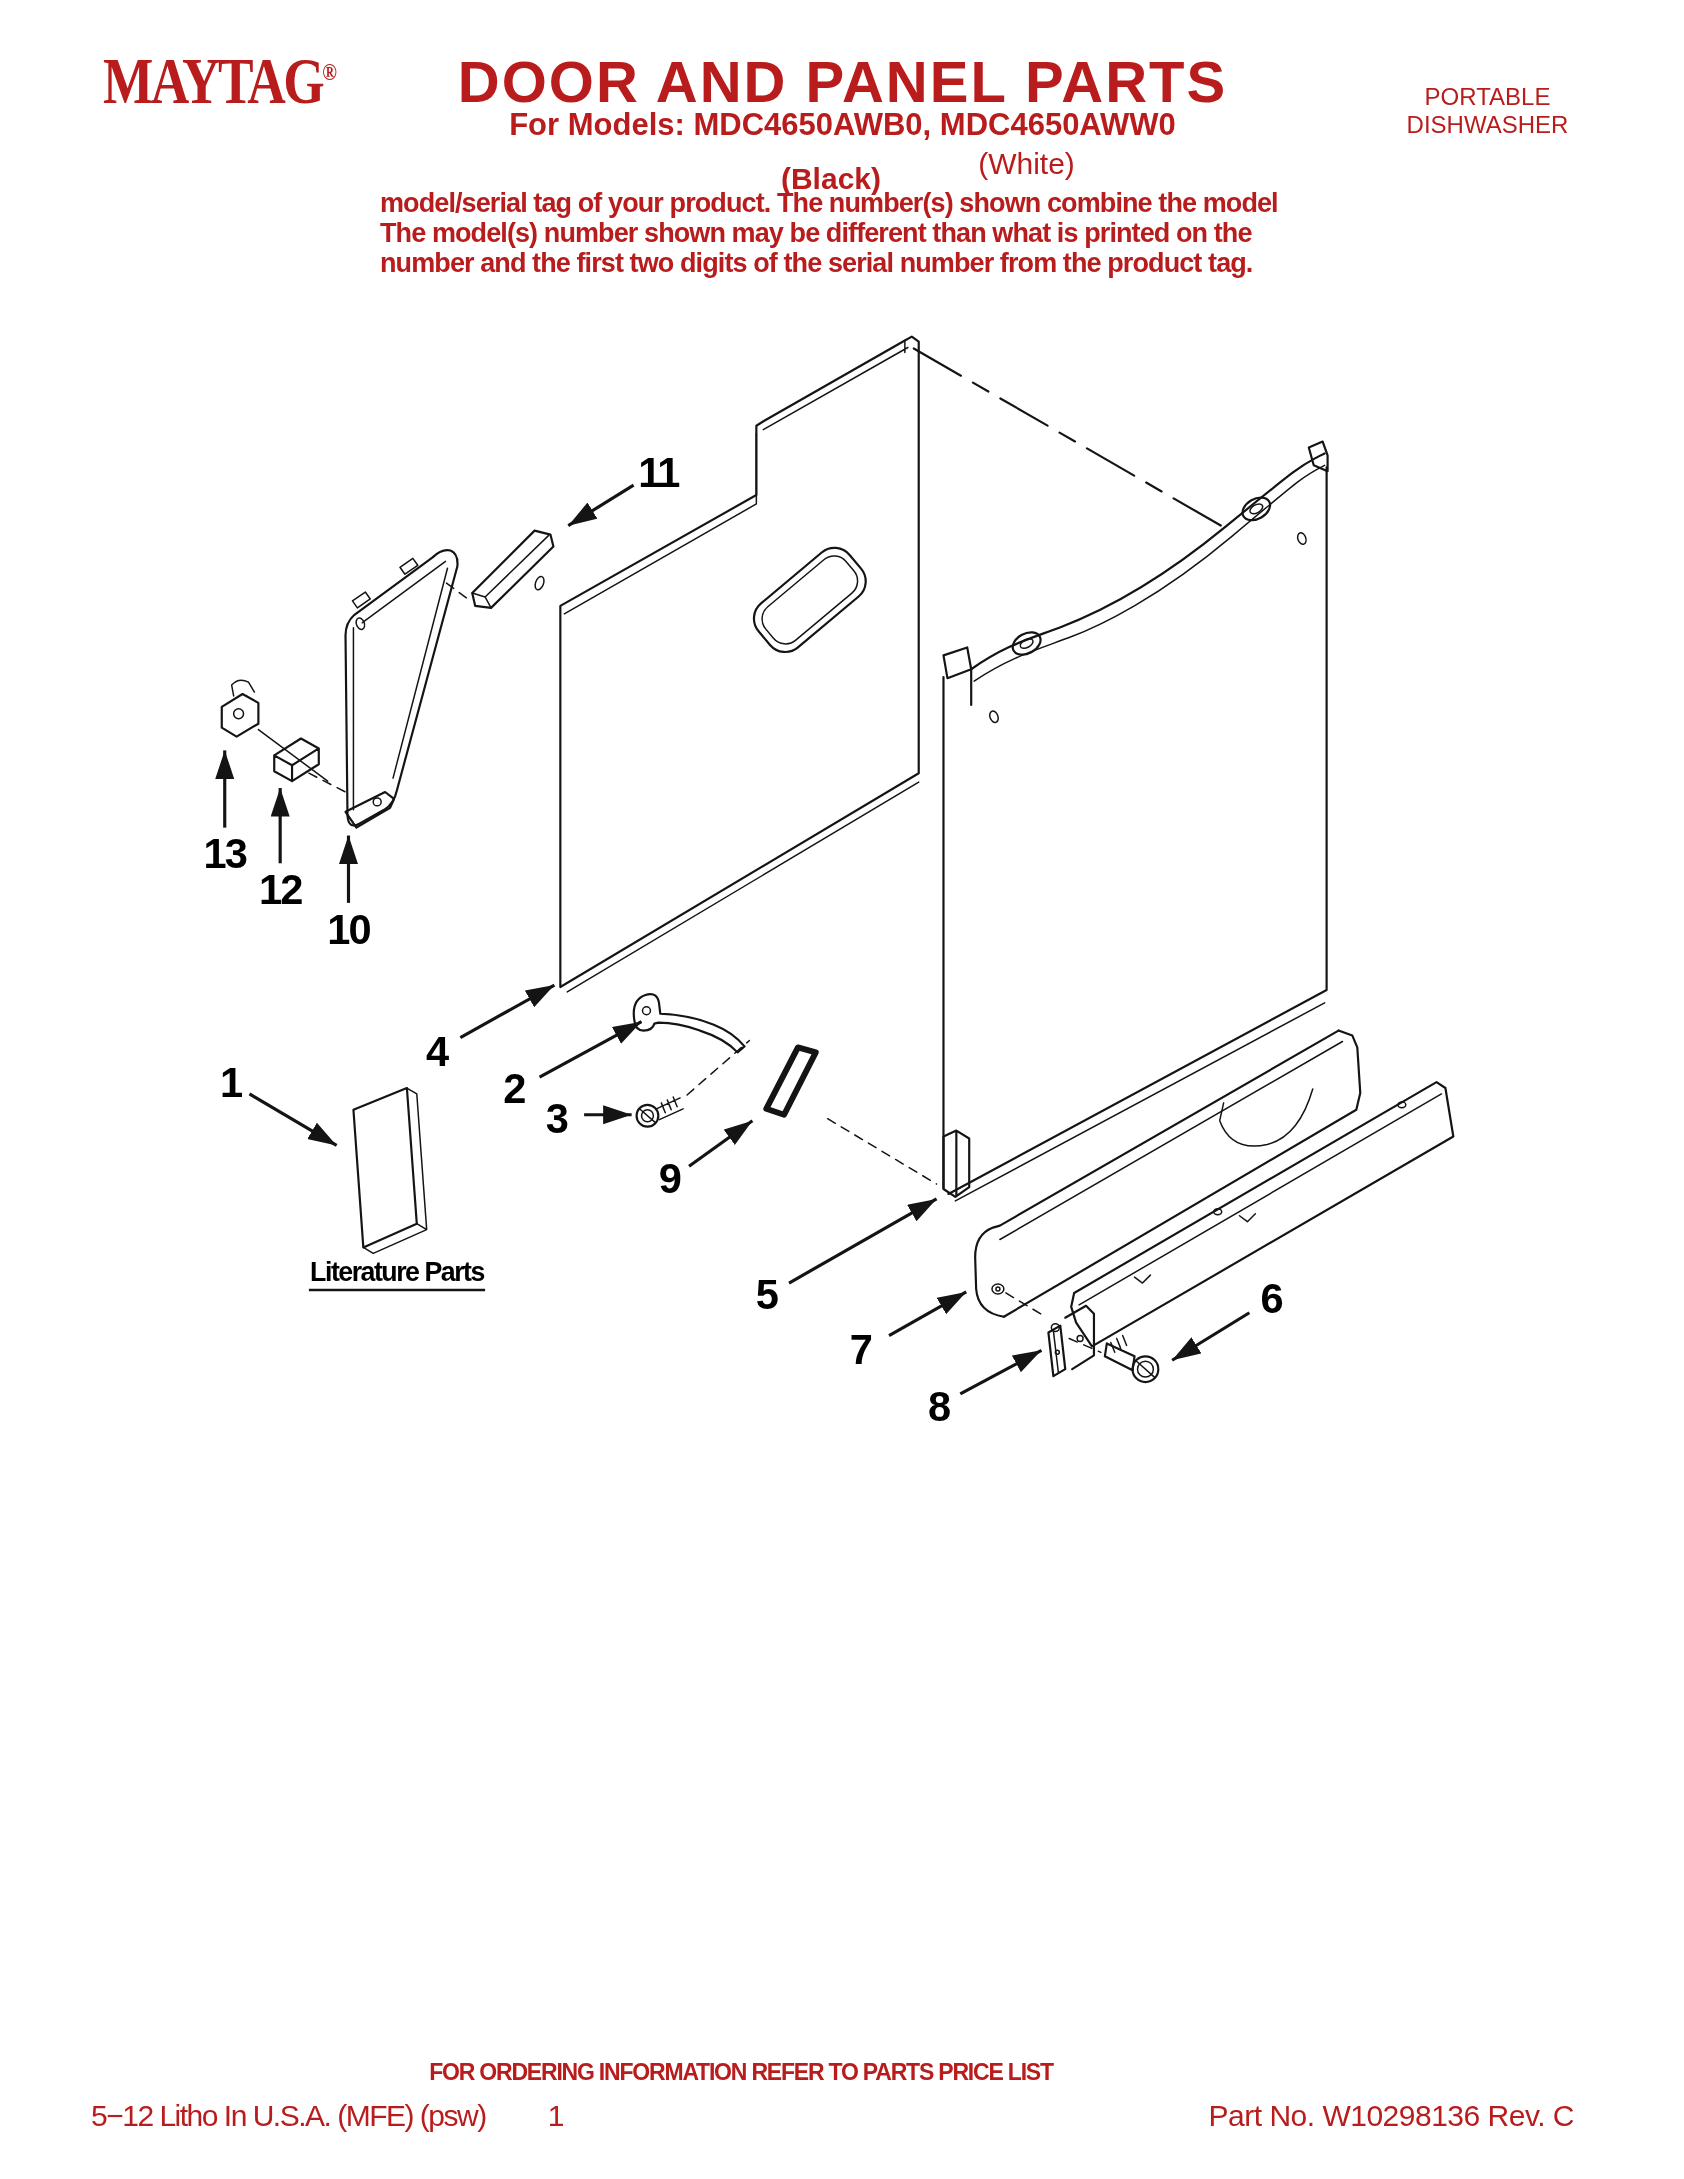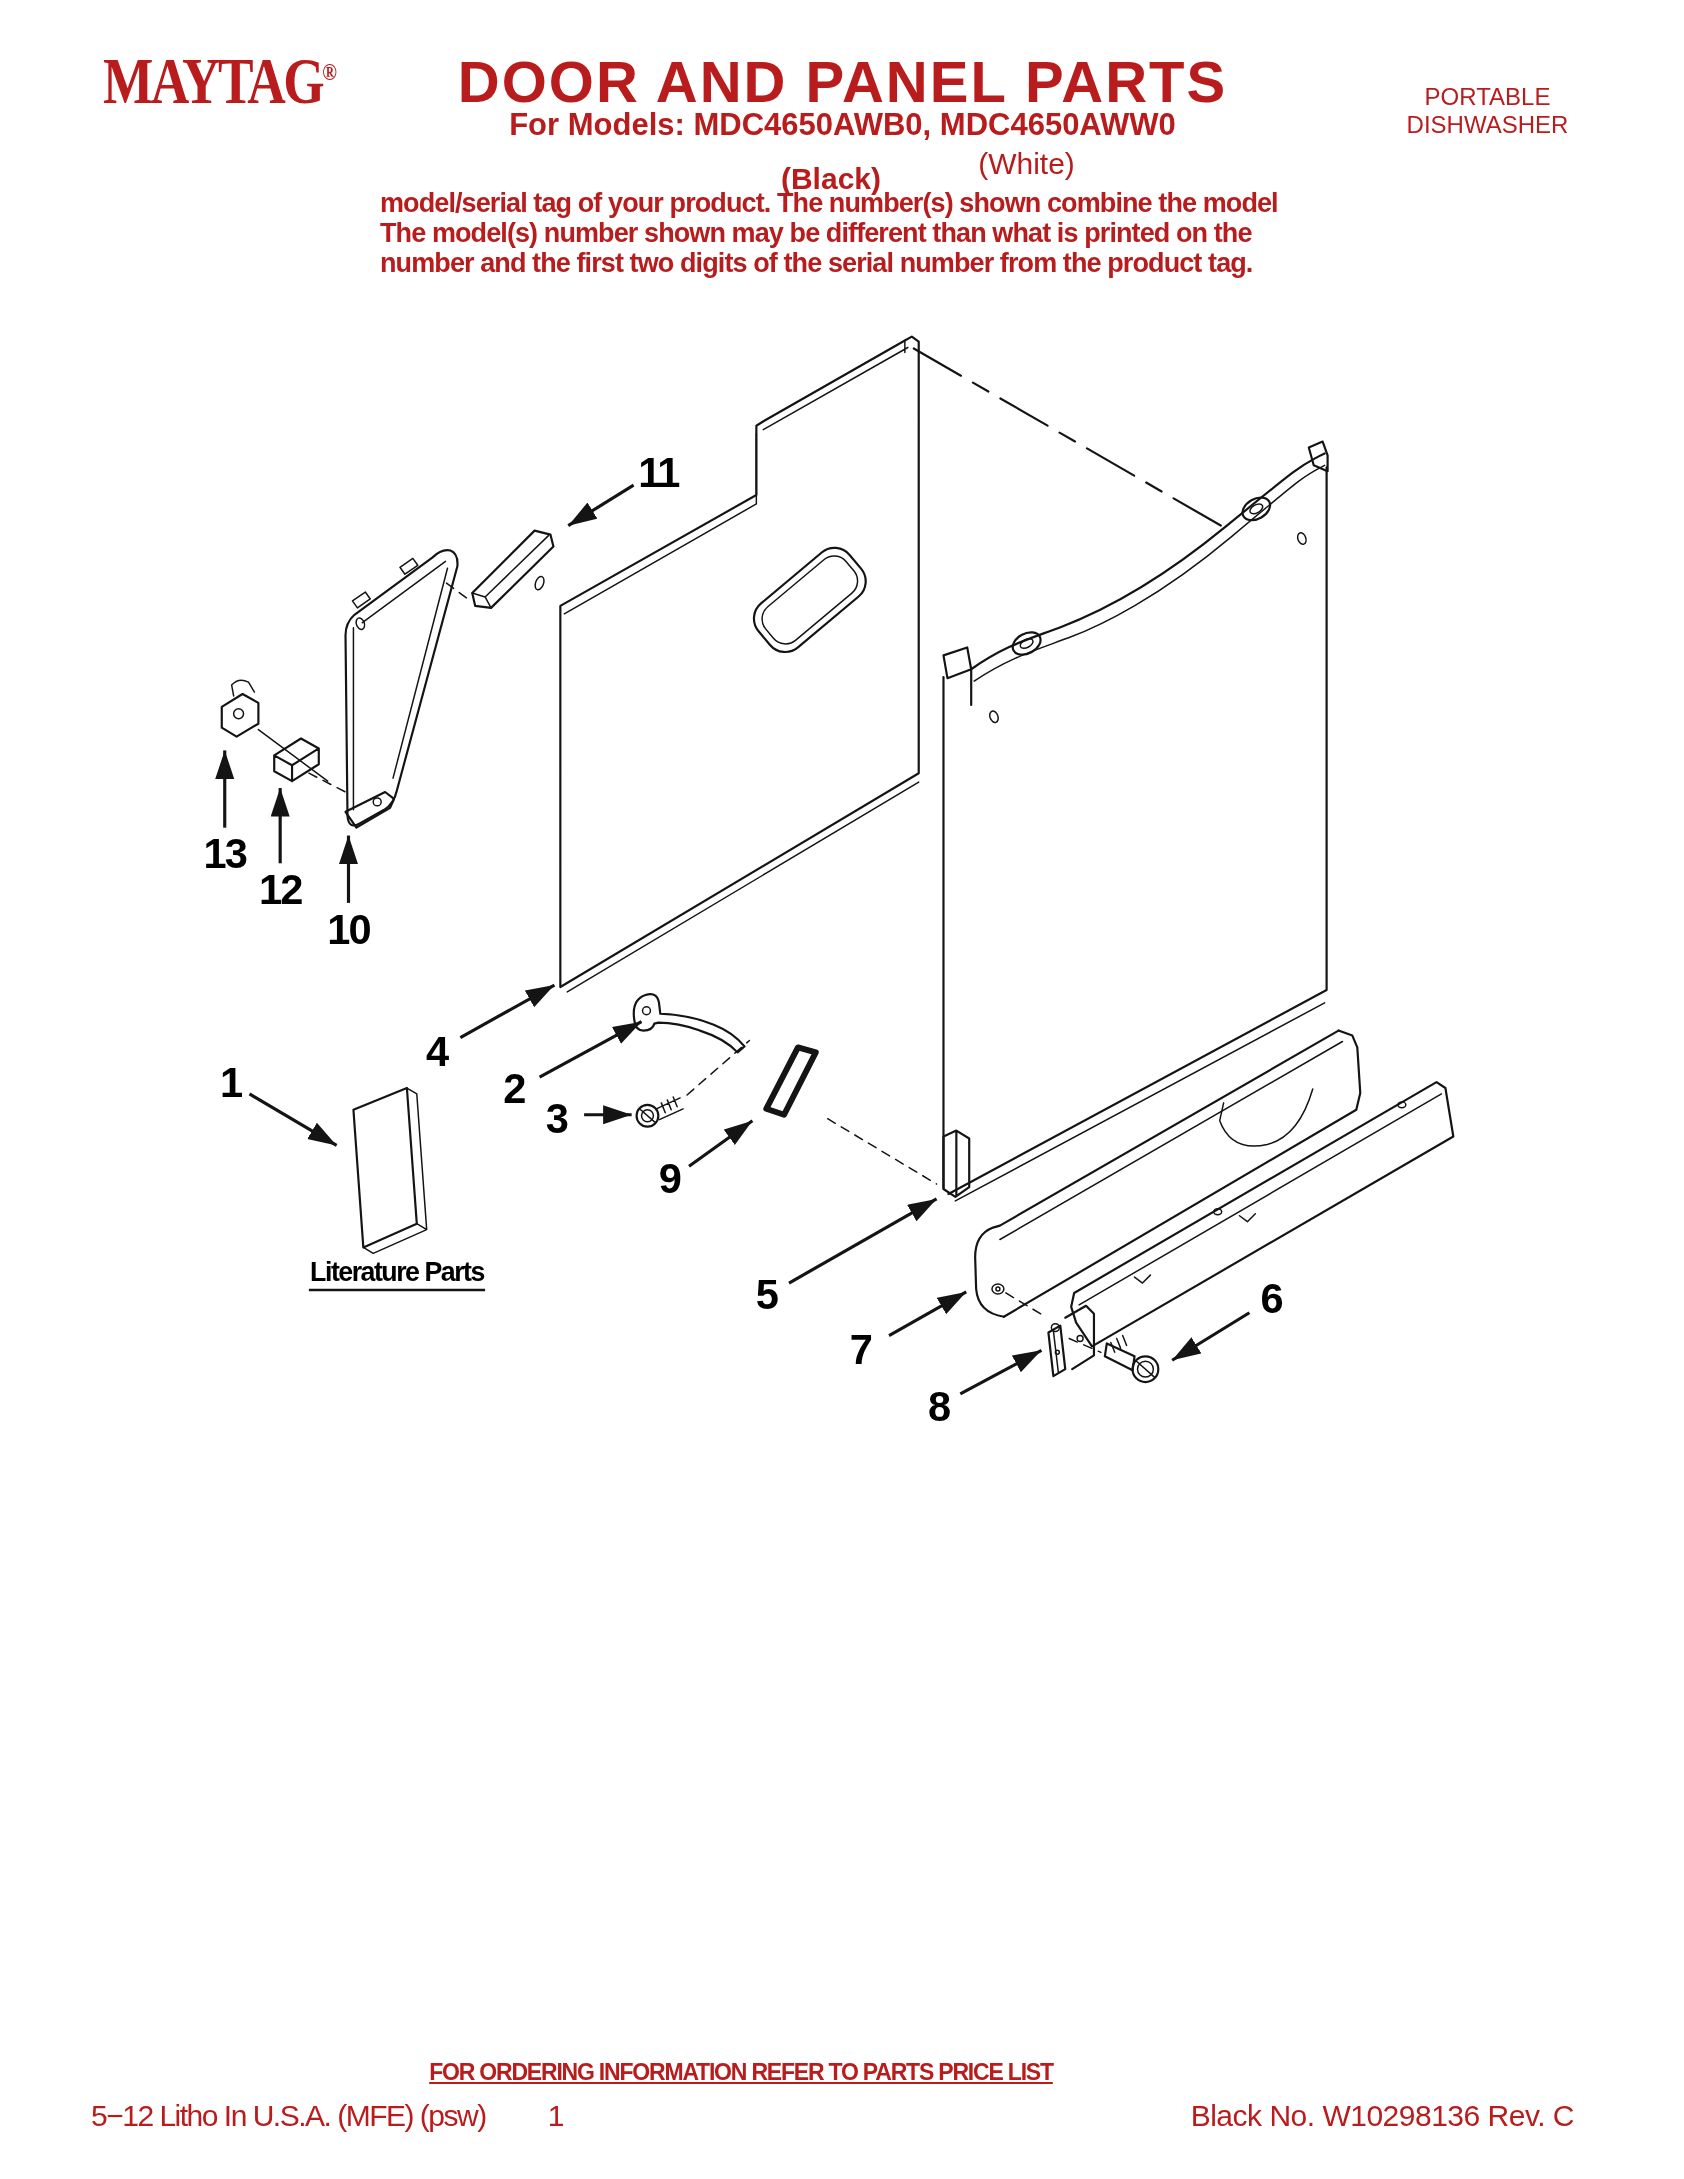--- a/index.html
+++ b/index.html
@@ -10,21 +10,21 @@
          font-size:65px;letter-spacing:-3px;transform:scaleX(0.82);transform-origin:left top;}
   .brand sup{font-size:24px;letter-spacing:0;}
   .title{left:397px;top:48px;width:891px;text-align:center;font-weight:bold;
          font-size:58px;letter-spacing:2px;}
   .models{left:397px;top:107px;width:891px;text-align:center;font-weight:bold;font-size:31px;}
   .finish-black{left:752px;top:162px;width:129px;text-align:right;font-weight:bold;font-size:30px;}
   .finish-white{left:962px;top:147px;width:129px;text-align:center;font-weight:normal;font-size:30px;}
   .ptype{left:1366px;top:71px;width:243px;text-align:center;font-size:24px;line-height:28px;margin-top:12px;}
   .note{left:380px;top:188px;font-weight:bold;font-size:27px;line-height:30px;letter-spacing:-0.9px;}
   .ordering{left:345px;top:2059px;width:792px;text-align:center;font-weight:bold;
-            font-size:23px;letter-spacing:-1.2px;text-decoration:underline;}
+            font-size:23px;letter-spacing:-1.2px;}
   .litho{left:91px;top:2099px;font-size:30px;letter-spacing:-1.5px;}
   .pagenum{left:536px;top:2099px;width:40px;text-align:center;font-size:30px;}
   .partno{right:110px;top:2099px;font-size:30px;letter-spacing:-0.5px;}
   svg.diagram{position:absolute;left:0;top:0;}
   svg .ln{fill:none;stroke:#141414;stroke-width:2.2;stroke-linejoin:round;stroke-linecap:round;}
   svg .thin{stroke-width:1.5;}
   svg .thick{stroke-width:6;}
   svg .dash{stroke-dasharray:9 7;}
   svg .ldash{stroke-dasharray:55 14 18 14;}
   svg .callout line{stroke:#141414;stroke-width:3.2;fill:none;}
@@ -233,15 +233,15 @@
       </g>
     <g class="callout">
       <line x1="227" y1="836" x2="227" y2="758" marker-end="url(#ah)"></line>
       <text x="227" y="862">13</text>
       </g>
   </svg>
 
   <div class="abs ordering">FOR ORDERING INFORMATION REFER TO PARTS PRICE LIST</div>
   <div class="abs litho">5−12 Litho In U.S.A. (MFE) (psw)</div>
   <div class="abs pagenum">1</div>
-  <div class="abs partno">Black No. W10298136 Rev. C</div>
+  <div class="abs partno">Part No. W10298136 Rev. C</div>
 </div>
 
 
 </body></html>

